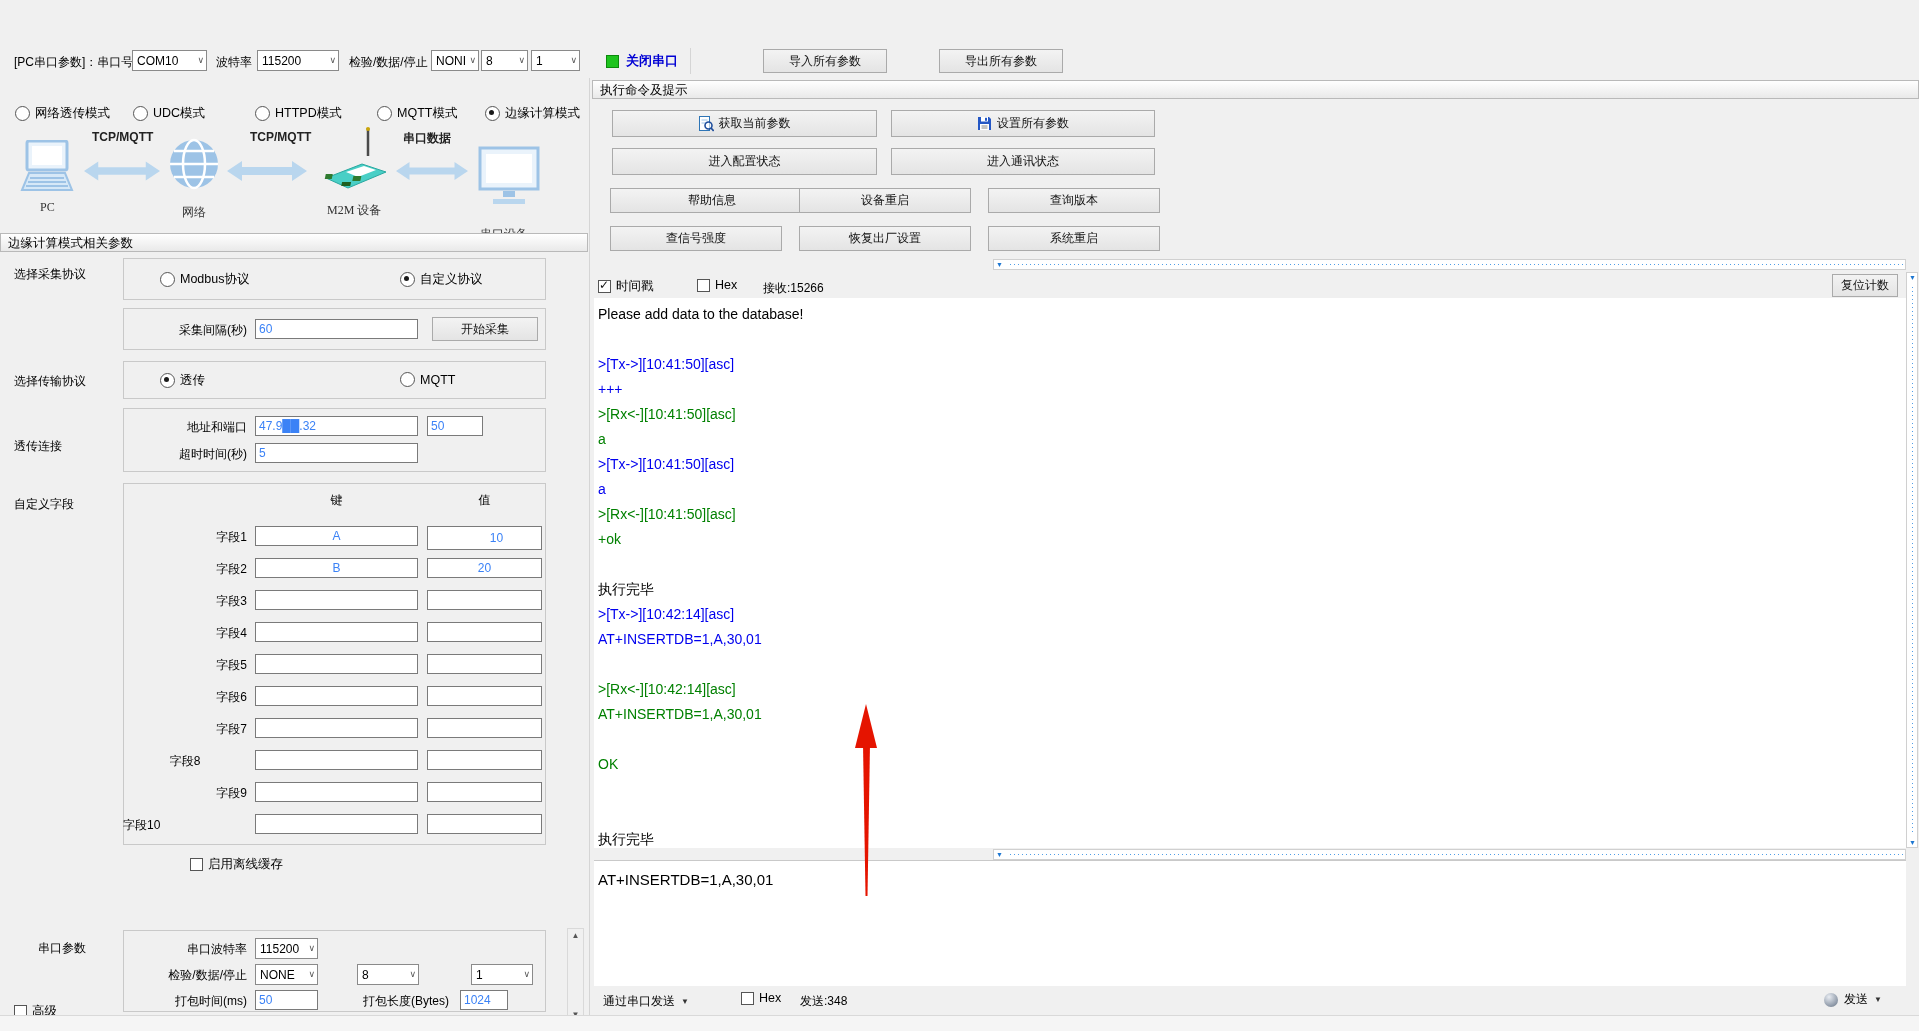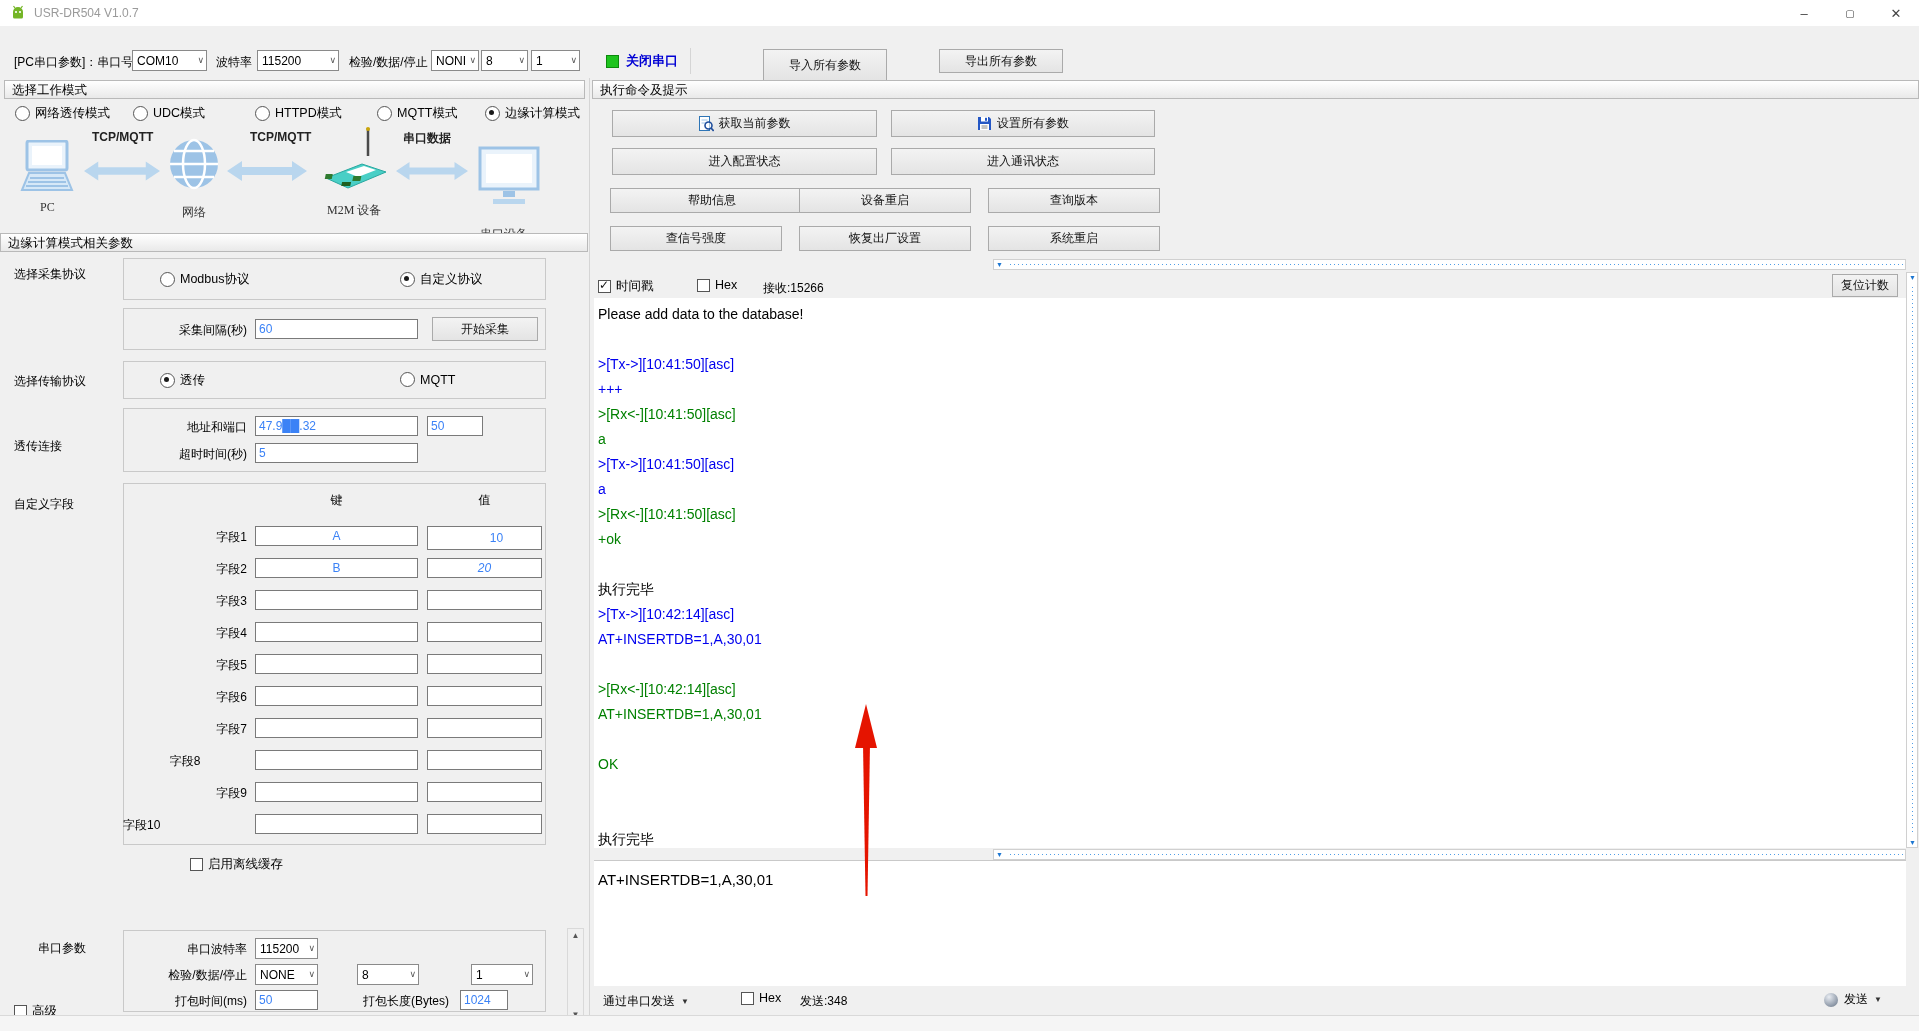--- a/index.html
+++ b/index.html
@@ -39,41 +39,20 @@
   .dd-flat{display:flex;align-items:center;gap:6px}
   .dd-arrow{font-size:8px;color:#333}
   .diagram-label{position:absolute;white-space:nowrap;font-size:12px;color:#333;font-family:"Liberation Serif","DejaVu Serif",serif}
   .linklabel{position:absolute;white-space:nowrap;font-size:12px;color:#222;font-weight:bold}
 </style>
 </head>
 <body>
 
 <div class="app">
 
-  <div class="titlebar">
-    <span class="abs" style="left:10px;top:5px;width:16px;height:16px">
-      <svg width="16" height="16" viewBox="0 0 16 16">
-          <path d="M3 7 a5 5 0 0 1 10 0 v5 a1.5 1.5 0 0 1 -1.5 1.5 h-7 a1.5 1.5 0 0 1 -1.5 -1.5 z" fill="#74b526"></path>
-          <line x1="5" y1="3" x2="3.5" y2="1" stroke="#74b526" stroke-width="1.2"></line>
-          <line x1="11" y1="3" x2="12.5" y2="1" stroke="#74b526" stroke-width="1.2"></line>
-          <circle cx="6" cy="7" r="1.1" fill="#fff"></circle>
-          <circle cx="10" cy="7" r="1.1" fill="#fff"></circle>
-        </svg>
-    </span>
-    <span class="title-text">USR-DR504 V1.0.7</span>
-    <span class="winbtn" style="left:1781px">
-        <span>–</span>
-      </span>
-    <span class="winbtn" style="left:1827px">
-        <span style="font-size:10px">▢</span>
-      </span>
-    <span class="winbtn" style="left:1873px">
-        <span>✕</span>
-      </span>
-  </div>
 
 
   <span class="lbl" style="left:14px;top:54px">[PC串口参数]：串口号</span>
   <div class="combo" style="left:132px;top:50px;width:75px">
     <span>COM10</span>
       <span class="chev">∨</span>
   </div>
   <span class="lbl" style="left:216px;top:54px">波特率</span>
   <div class="combo" style="left:257px;top:50px;width:82px">
     <span>115200</span>
@@ -90,28 +69,27 @@
   </div>
   <div class="combo" style="left:531px;top:50px;width:49px">
     <span>1</span>
       <span class="chev">∨</span>
   </div>
   <div class="abs" style="left:606px;top:52px;display:flex;align-items:center;gap:7px">
     <span class="led"></span>
     <span style="color:#0000d4;font-weight:bold;font-size:13px">关闭串口</span>
   </div>
   <div class="vline" style="left:690px;top:48px;height:26px"></div>
-  <div class="btn" style="left:763px;top:49px;width:124px;height:32px">
+  <div class="btn" style="left:763px;top:49px;width:124px;height:24px">
       <span>导入所有参数</span>
     </div>
   <div class="btn" style="left:939px;top:49px;width:124px;height:24px">
       <span>导出所有参数</span>
     </div>
 
-  <div class="strip" style="left:4px;top:80px;width:581px">选择工作模式</div>
 
   <div class="radio-item" style="left:15px;top:105px">
     <span class="rd"></span>
       <span>网络透传模式</span>
   </div>
   <div class="radio-item" style="left:133px;top:105px">
     <span class="rd"></span>
       <span>UDC模式</span>
   </div>
   <div class="radio-item" style="left:255px;top:105px">
@@ -229,21 +207,21 @@
   <div class="gb" style="left:123px;top:483px;width:423px;height:362px"></div>
   <span class="lbl" style="left:255px;top:492px;width:163px;text-align:center">键</span>
   <span class="lbl" style="left:427px;top:492px;width:115px;text-align:center">值</span>
 
   <span class="lbl" style="left:123px;top:529px;width:124px;text-align:right">字段1</span>
   <input class="inp tc" style="left: 255px; top: 526px; width: 163px; height: 20px;" value="A">
   <input class="inp tc" style="left: 427px; top: 526px; width: 115px; height: 24px; padding-left: 27px;" value="10">
 
   <span class="lbl" style="left:123px;top:561px;width:124px;text-align:right">字段2</span>
   <input class="inp tc" style="left: 255px; top: 558px; width: 163px; height: 20px;" value="B">
-  <input class="inp tc" style="left: 427px; top: 558px; width: 115px; height: 20px; font-style: italic;" value="20">
+  <input class="inp tc" style="left: 427px; top: 558px; width: 115px; height: 20px;" value="20">
 
   <span class="lbl" style="left:123px;top:593px;width:124px;text-align:right">字段3</span>
   <input class="inp tc" style="left: 255px; top: 590px; width: 163px; height: 20px;">
   <input class="inp tc" style="left: 427px; top: 590px; width: 115px; height: 20px;">
 
   <span class="lbl" style="left:123px;top:625px;width:124px;text-align:right">字段4</span>
   <input class="inp tc" style="left: 255px; top: 622px; width: 163px; height: 20px;">
   <input class="inp tc" style="left: 427px; top: 622px; width: 115px; height: 20px;">
 
   <span class="lbl" style="left:123px;top:657px;width:124px;text-align:right">字段5</span>

